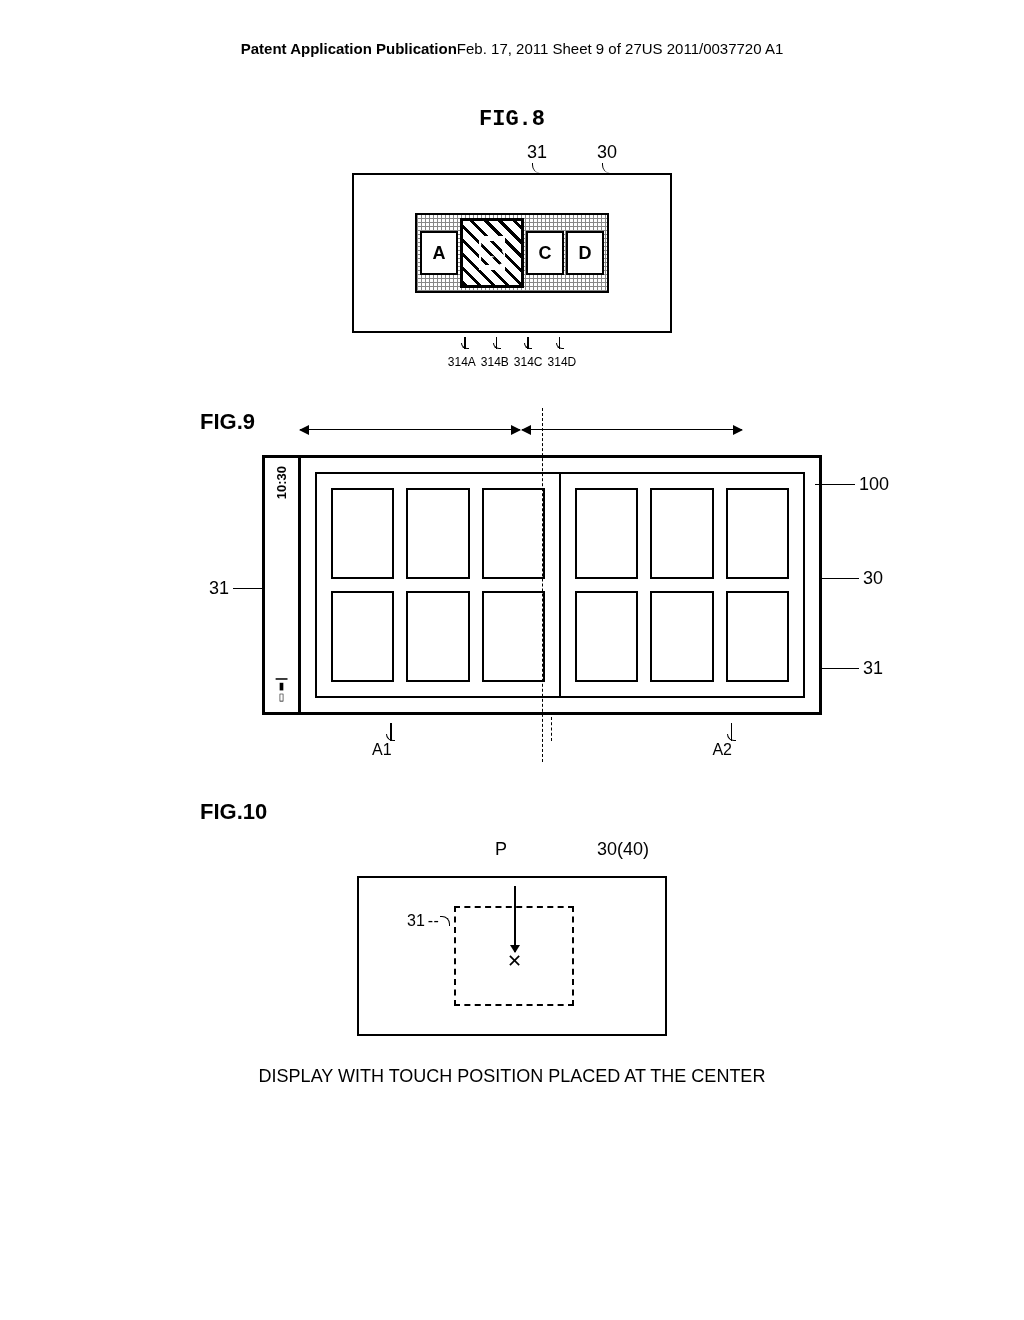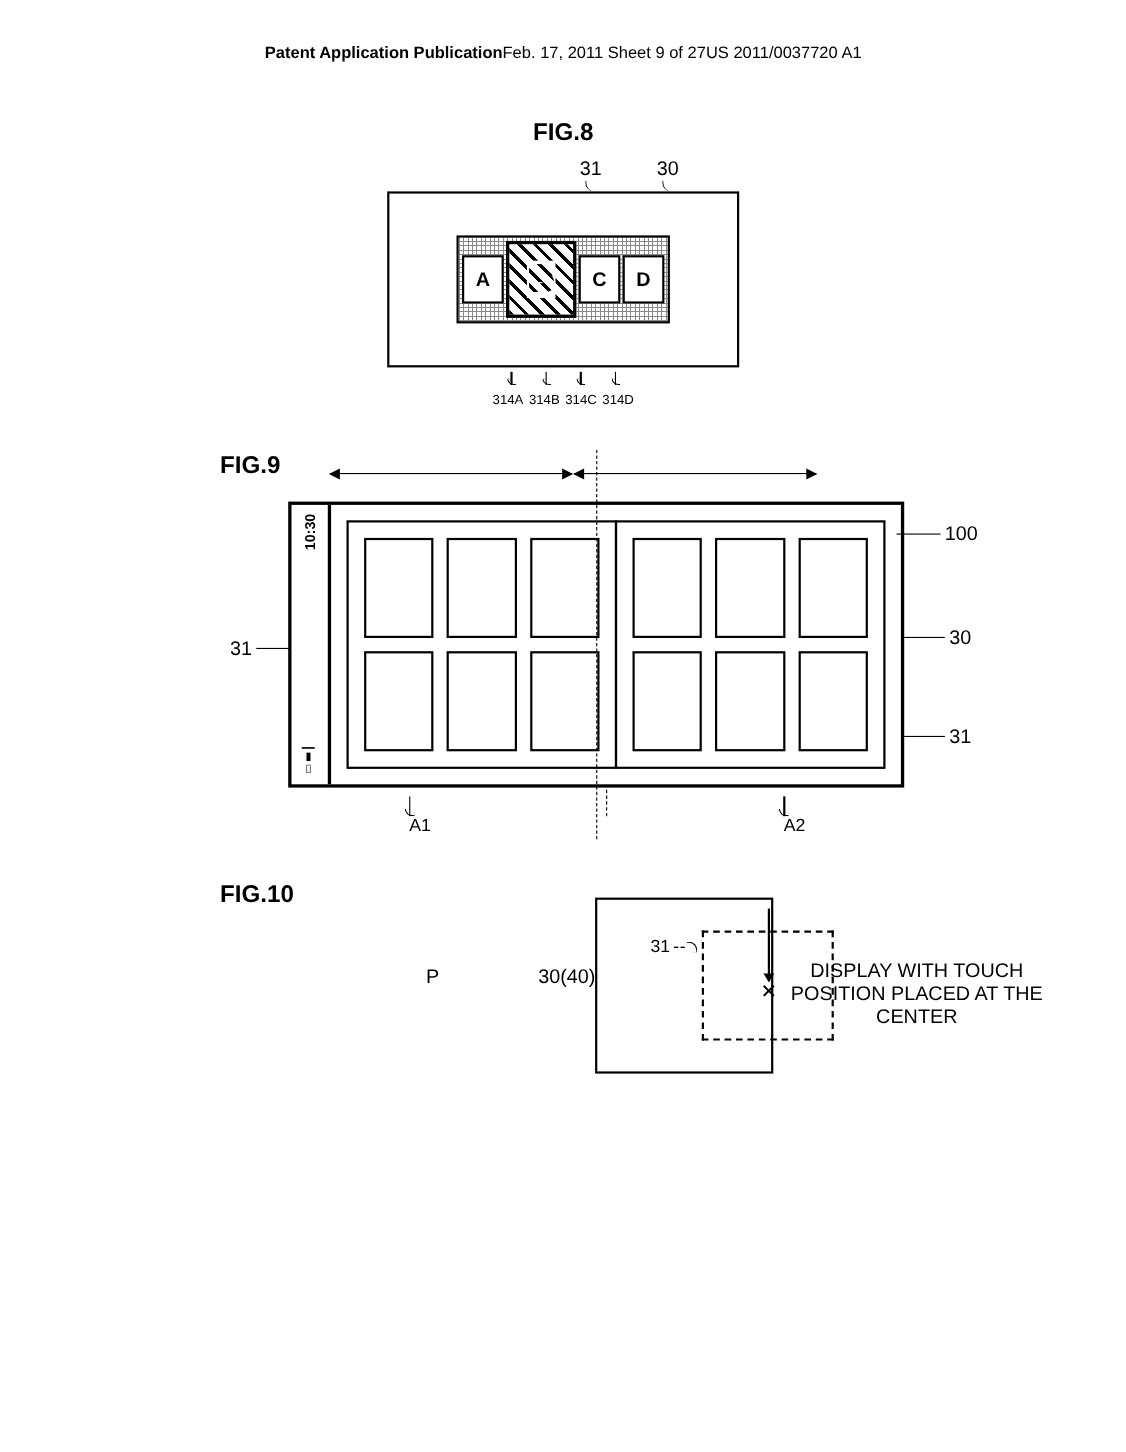--- a/index.html
+++ b/index.html
@@ -18,21 +18,21 @@
   }
   .header span:nth-child(1) { font-weight: bold; }
   .figure-block { margin-bottom: 40px; }
   .fig-label {
     font-size: 22px;
     font-weight: bold;
     font-family: Arial, sans-serif;
   }
   
   .fig8-wrap { display: flex; flex-direction: column; align-items: center; }
-  .fig8-label { margin-bottom: 10px; }
+  .fig8-label { margin-bottom: 10px; font-family: Liberation Mono, monospace; }
   .fig8-top-refs {
     display: flex;
     gap: 50px;
     margin-left: 120px;
     font-size: 18px;
   }
   .fig8-top-lines {
     display: flex;
     gap: 60px;
     margin-left: 120px;
@@ -215,36 +215,36 @@
     display: flex;
     justify-content: space-around;
     margin-top: 8px;
     margin-left: 90px;
     width: 520px;
     position: relative;
   }
   .fig9-bottom-ticks .btick {
     display: flex;
     flex-direction: column;
-    align-items: flex-start;
+    align-items: flex-end;
   }
   .btick-line {
     width: 1.5px; height: 18px; background: #000;
     position: relative;
   }
   .btick-line::after {
     content:"";
     position:absolute; bottom:0; left:-4px;
     width:8px; height:6px;
     border-bottom:1.5px solid #000;
     border-left:1.5px solid #000;
     border-radius:0 0 0 7px;
   }
   
-  .fig10-wrap { display: flex; flex-direction: row; align-items: center; }
+  .fig10-wrap { display: flex; flex-direction: column; align-items: center; }
   .fig10-label { align-self: flex-start; margin-left: 140px; margin-bottom: 14px;}
   .fig10-top {
     display: flex;
     gap: 90px;
     margin-left: 120px;
     font-size: 18px;
   }
   .fig10-outer {
     border: 2.5px solid #000;
     width: 310px;

